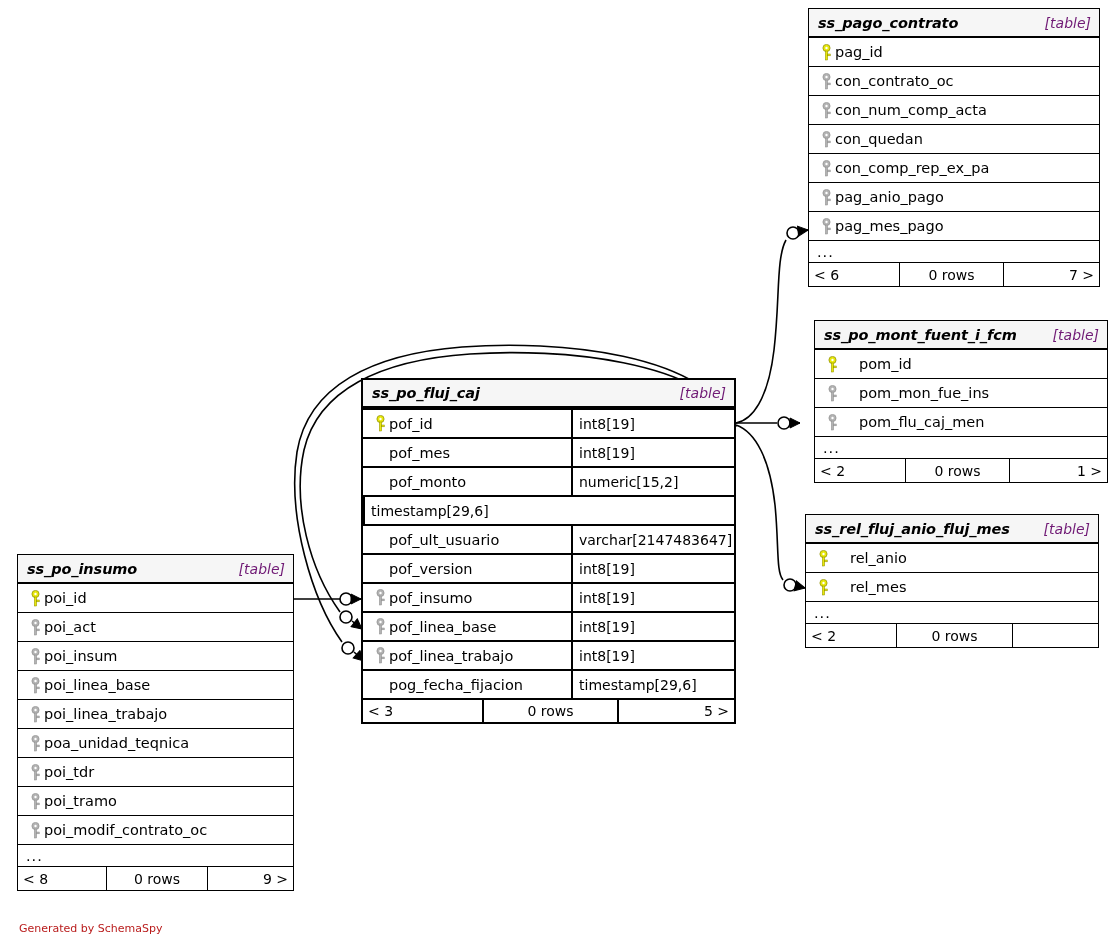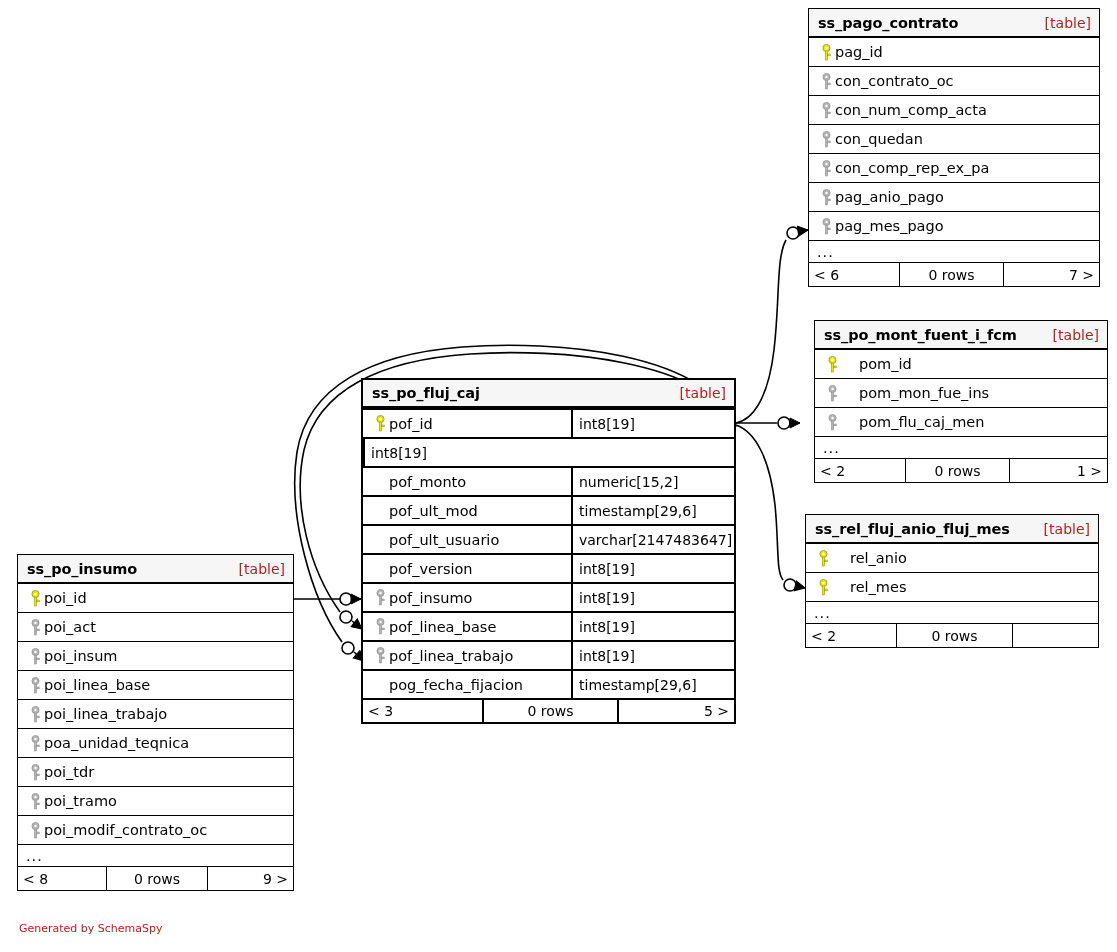--- a/index.html
+++ b/index.html
@@ -41,31 +41,32 @@
   }
   .tbl-header {
     display: flex;
     align-items: center;
     justify-content: space-between;
     background: #f6f6f6;
     border-bottom: 1px solid #000000;
     box-sizing: border-box;
     padding: 0 8px 0 9px;
     height: 28px;
+    font-style: italic;
   }
   .emphasis .tbl-header { border-bottom-width: 2px; }
   .tbl-title {
     font-weight: bold;
     font-size: 14.5px;
     color: #000000;
     letter-spacing: -0.1px;
   }
   .tbl-tag {
     font-size: 14px;
-    color: #b91c1c;
+    color: #701a75;
   }
   .row {
     display: flex;
     align-items: stretch;
     border-top: 1px solid #000000;
     box-sizing: border-box;
     height: 29px;
   }
   .emphasis .row { border-top-width: 2px; }
   .row:first-of-type { border-top: none; }
@@ -526,36 +527,36 @@
               <rect x="4.3" y="7" width="2.4" height="9" fill="#e8e80c" stroke="#8a8a00" stroke-width="0.5"></rect>
               <rect x="6.7" y="10" width="2.6" height="1.8" fill="#e8e80c" stroke="#8a8a00" stroke-width="0.5"></rect>
             </svg>
           </span>
         <span class="colname-txt">pof_id</span>
       </div>
       <div class="col-type" style="flex:1 1 auto;">int8[19]</div>
     </div>
 
     <div class="row">
+      <div class="col-name" style="width:208px; flex:0 0 208px;">
+        <span class="keyslot blank"></span>
+        <span class="colname-txt">pof_mes</span>
+      </div>
       <div class="col-type" style="flex:1 1 auto;">int8[19]</div>
     </div>
 
     <div class="row">
       <div class="col-name" style="width:208px; flex:0 0 208px;">
         <span class="keyslot blank"></span>
         <span class="colname-txt">pof_monto</span>
       </div>
       <div class="col-type" style="flex:1 1 auto;">numeric[15,2]</div>
     </div>
 
     <div class="row">
-      <div class="col-name" style="width:208px; flex:0 0 208px;">
-        <span class="keyslot blank"></span>
-        <span class="colname-txt">pof_ult_mod</span>
-      </div>
       <div class="col-type" style="flex:1 1 auto;">timestamp[29,6]</div>
     </div>
 
     <div class="row">
       <div class="col-name" style="width:208px; flex:0 0 208px;">
         <span class="keyslot blank"></span>
         <span class="colname-txt">pof_ult_usuario</span>
       </div>
       <div class="col-type" style="flex:1 1 auto;">varchar[2147483647]</div>
     </div>

